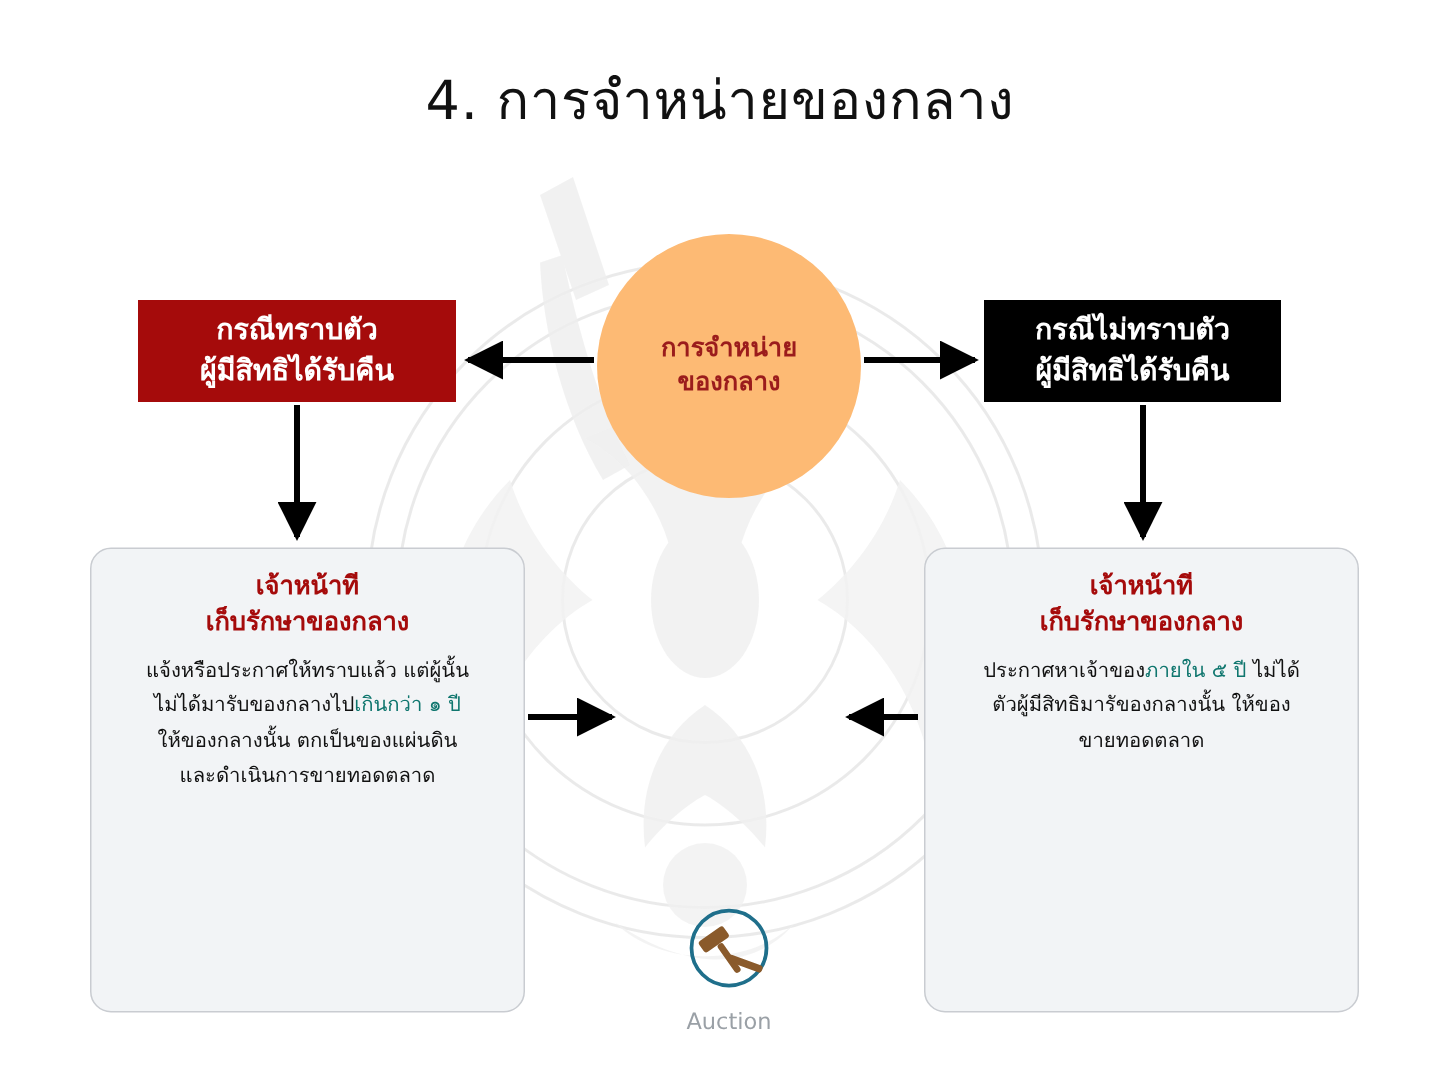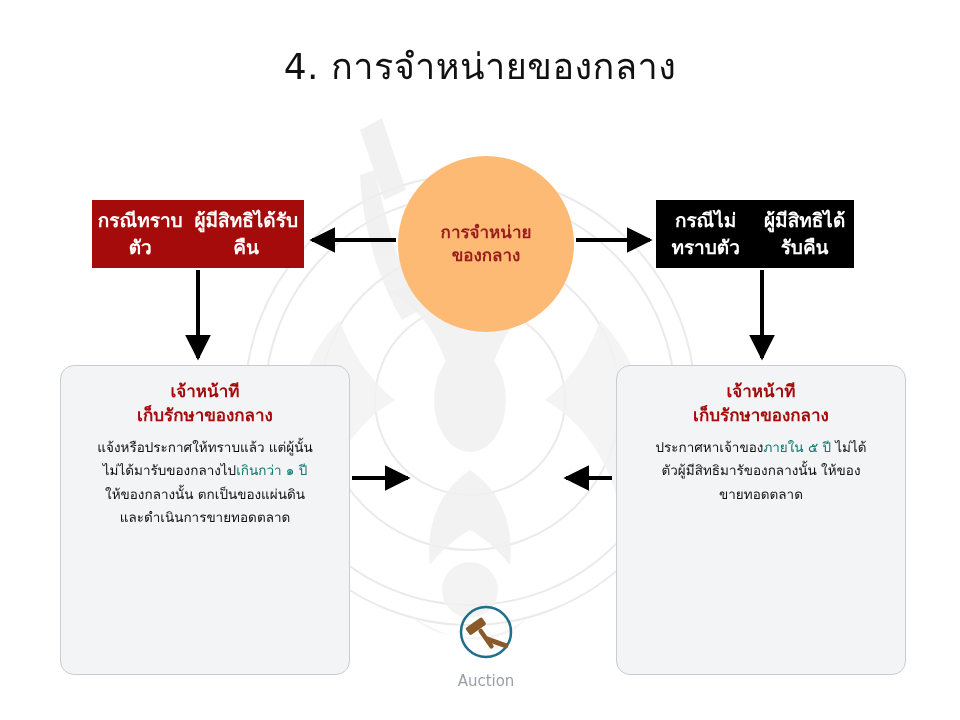--- a/index.html
+++ b/index.html
@@ -88,21 +88,21 @@
     font-weight: normal;
     font-size: 13.5px;
     margin-top: 4px;
     line-height: 1.4;
   }
 
   
   .banner {
     position: absolute;
     display: flex;
-    flex-direction: row;
+    flex-direction: column;
     align-items: center;
     justify-content: center;
     color: #ffffff;
     font-weight: bold;
     font-size: 19px;
     text-align: center;
     line-height: 1.4;
   }
   #banner-left {
     left: 92px;

